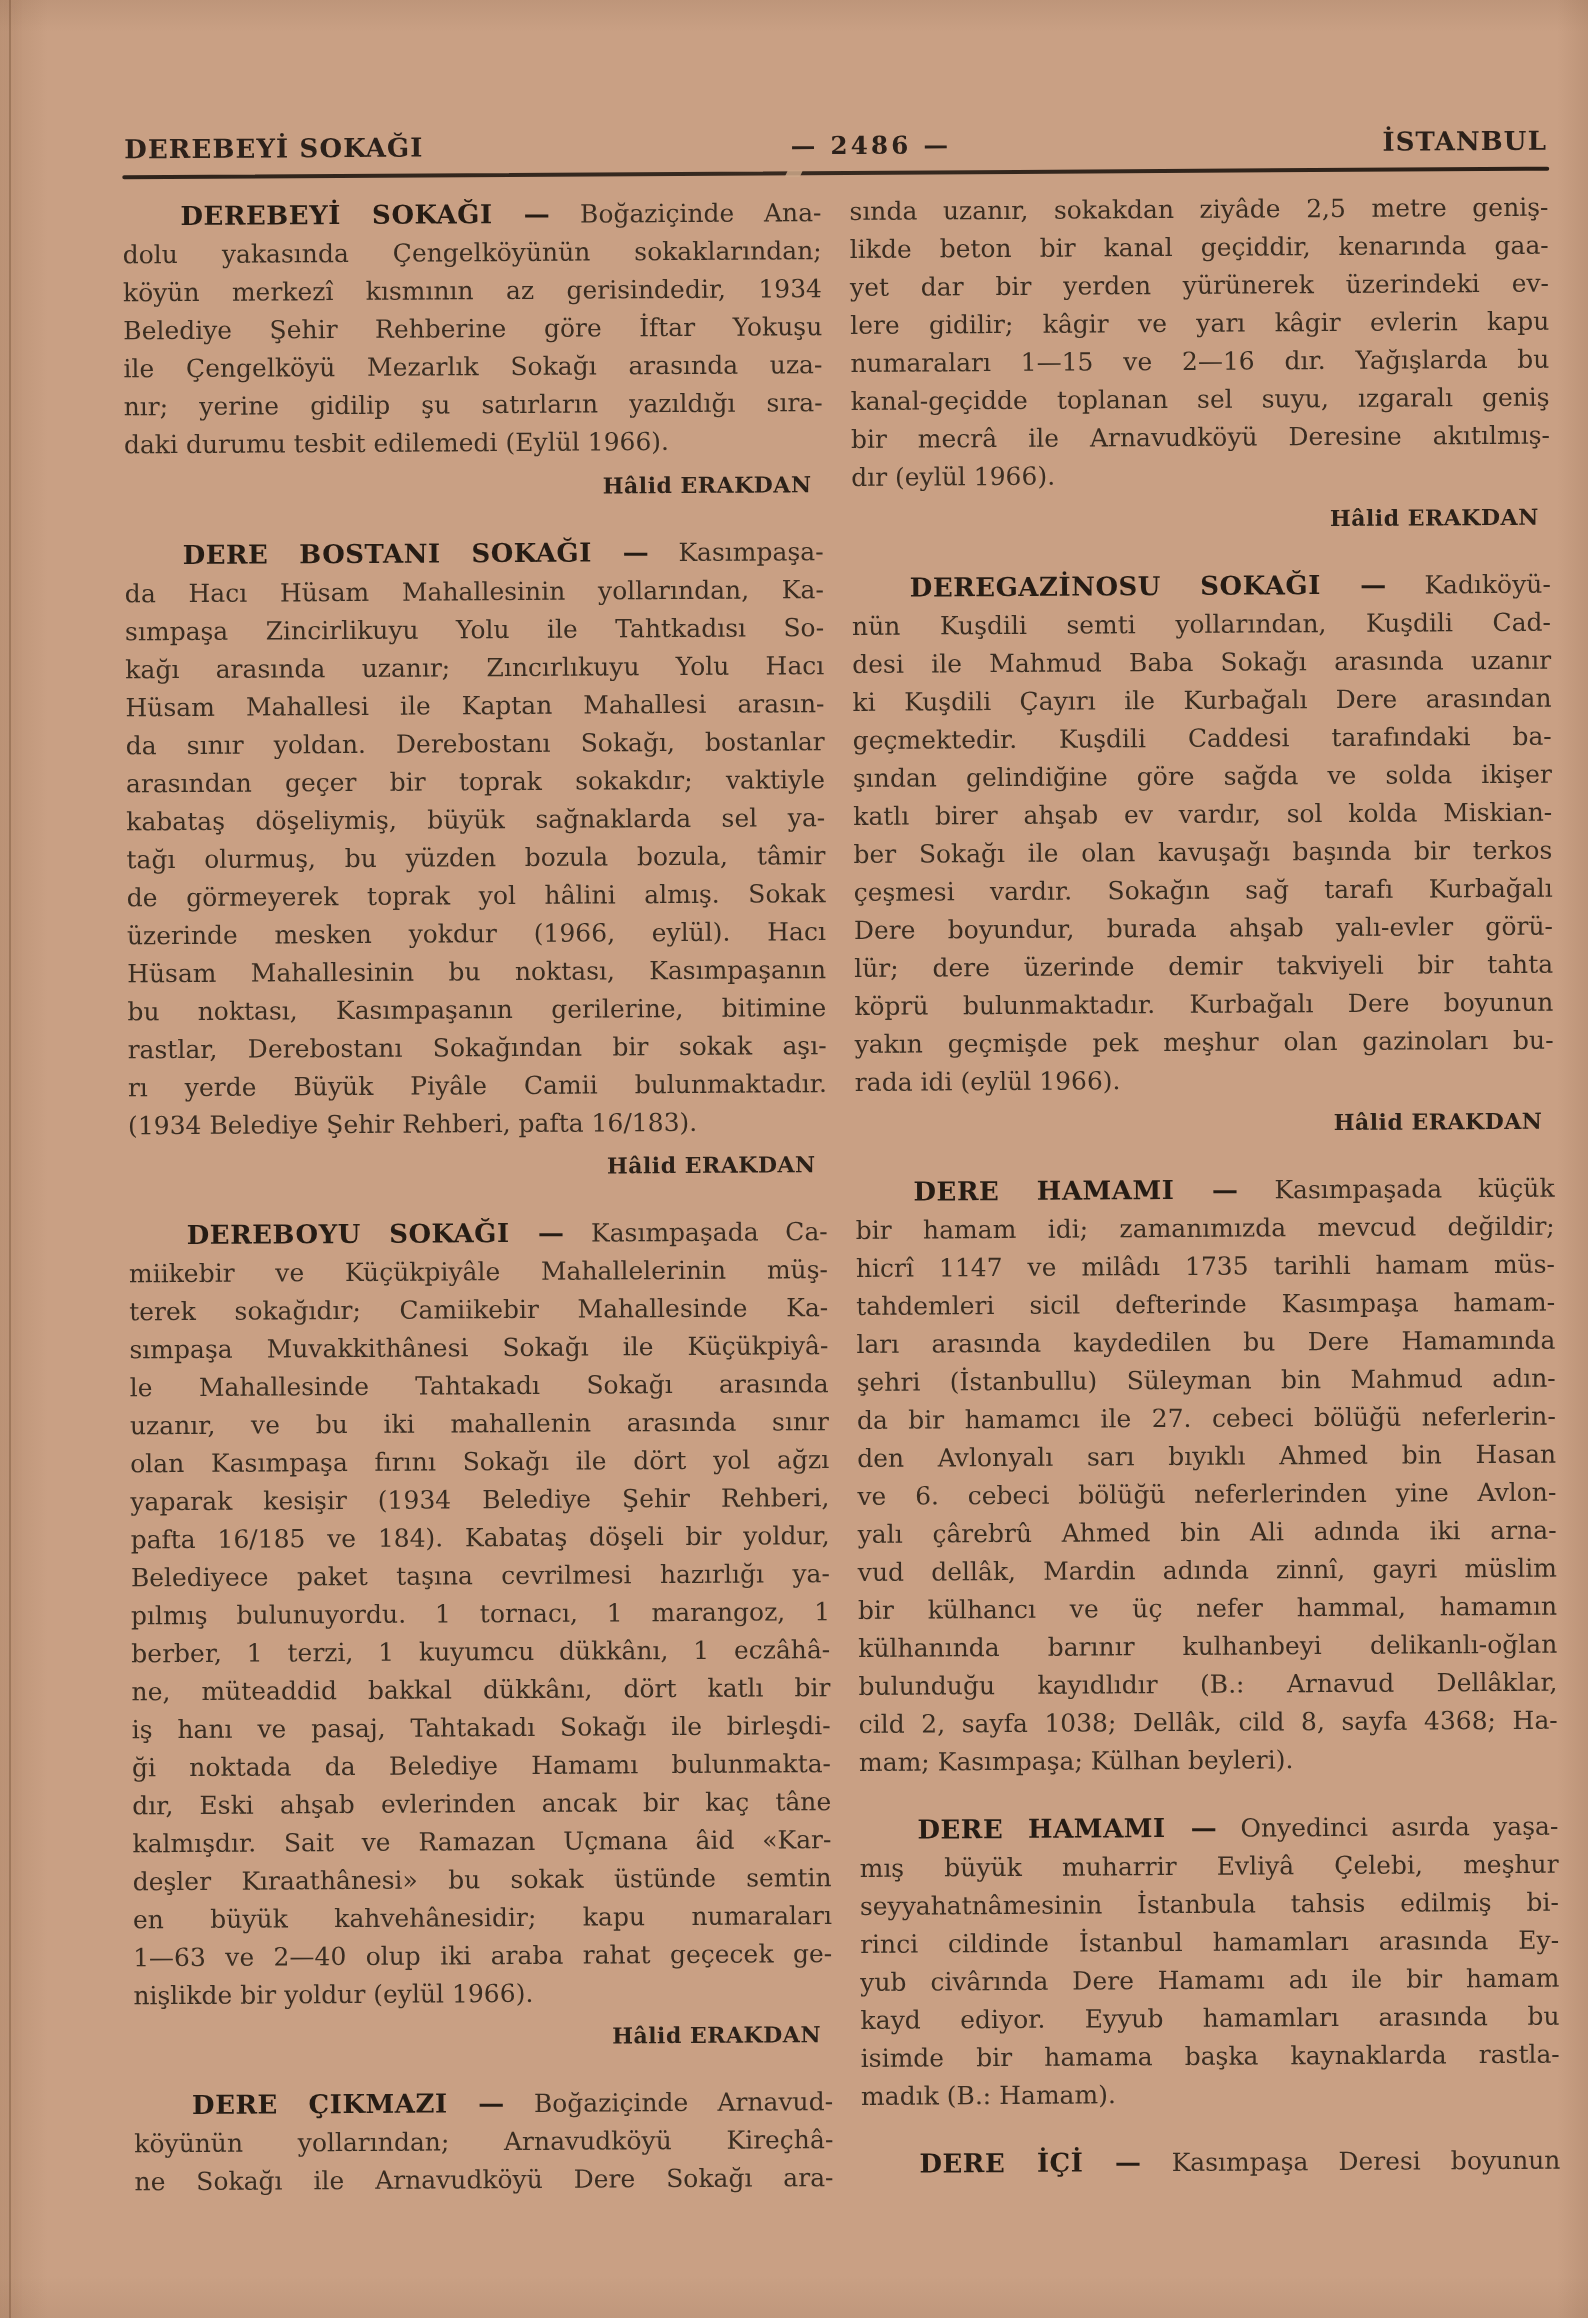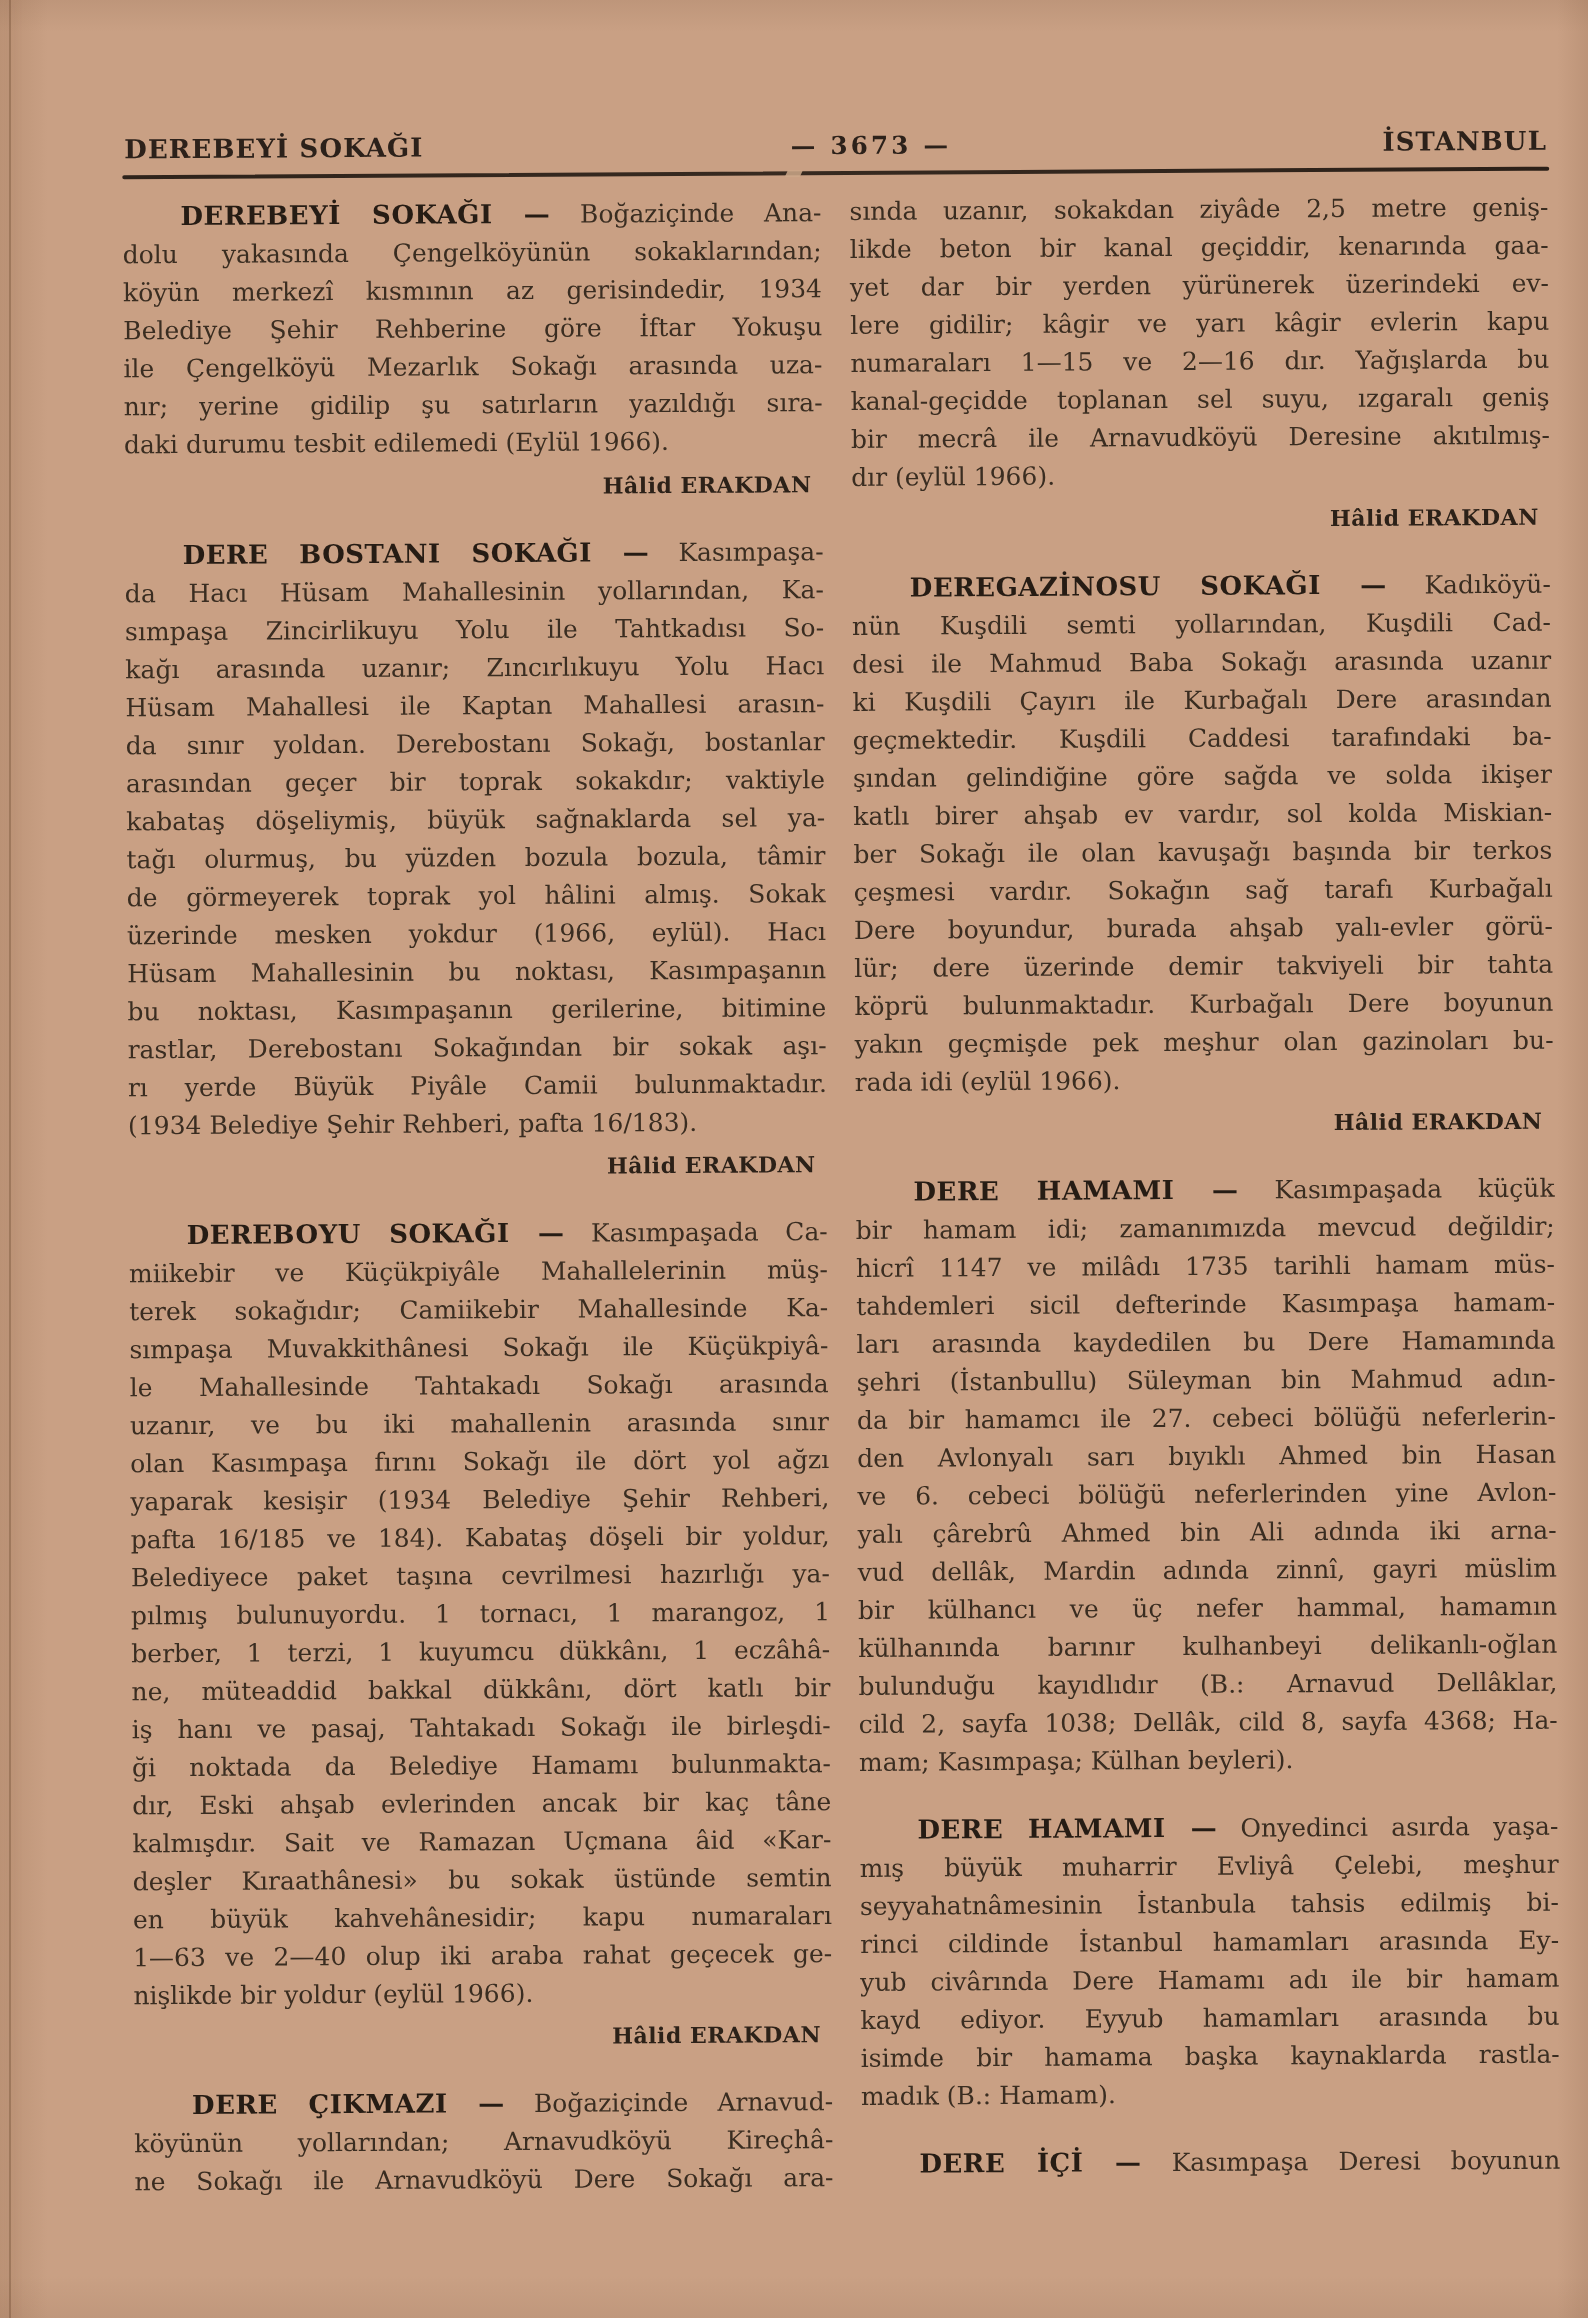--- a/index.html
+++ b/index.html
@@ -70,21 +70,21 @@
 </head>
 <body>
 
 <div class="paper"></div>
 <div class="paper-fix"></div>
 <div class="crease"></div>
 
 <div class="content">
   <div class="masthead">
     <span class="ht">DEREBEYİ SOKAĞI</span>
-    <span class="pageno">— 3673 —</span>
+    <span class="pageno">— 2486 —</span>
     <span class="ht">İSTANBUL</span>
   </div>
   <div class="rule">
       <span class="gap"></span>
     </div>
   <div class="columns">
     <div class="col">
         <div class="entry">
           <div class="line ind"><strong class="h">DEREBEYİ SOKAĞI —</strong> Boğaziçinde Ana-</div>
           <div class="line">dolu yakasında Çengelköyünün sokaklarından;</div>

